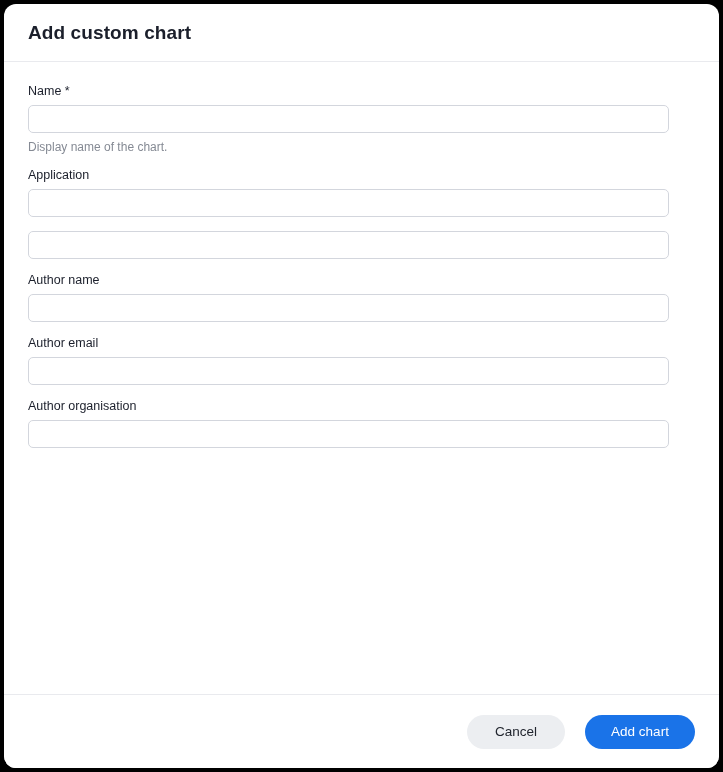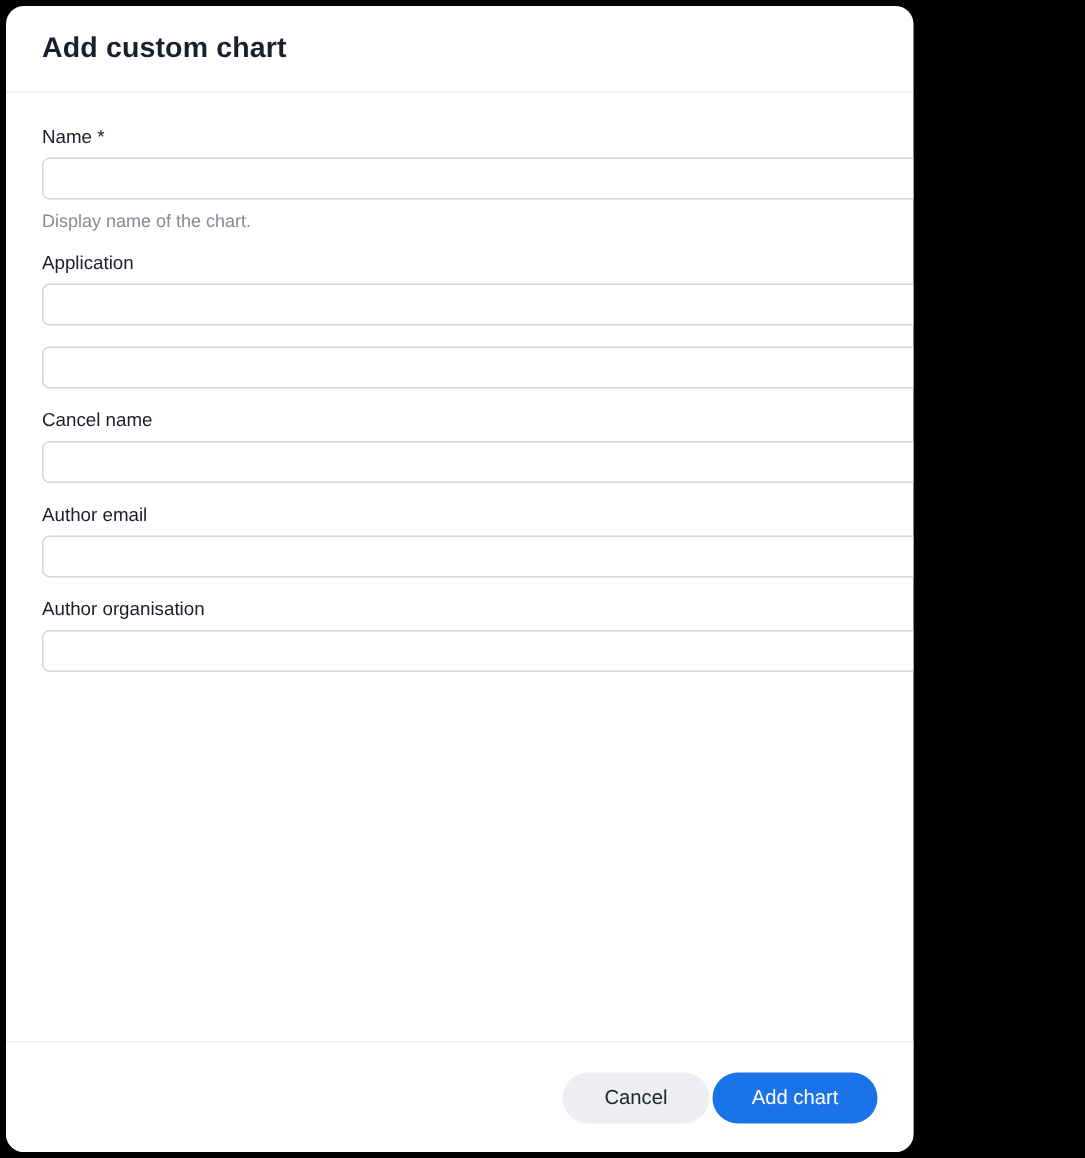--- a/index.html
+++ b/index.html
@@ -8,21 +8,21 @@
     padding: 0;
     width: 723px;
     height: 772px;
     background: #000000;
     font-family: "Liberation Sans", sans-serif;
   }
   .dialog {
     position: absolute;
     left: 4px;
     top: 4px;
-    width: 605px;
+    width: 715px;
     height: 764px;
     background: #ffffff;
     border-radius: 12px;
     overflow: hidden;
     display: flex;
     flex-direction: column;
   }
   .dialog-header {
     height: 58px;
     flex: 0 0 58px;
@@ -71,21 +71,21 @@
     font-size: 12px;
     color: #858a94;
     margin-top: 7px;
   }
   .dialog-footer {
     flex: 0 0 74px;
     border-top: 1px solid #e9eaee;
     display: flex;
     align-items: center;
     justify-content: flex-end;
-    gap: 2px;
+    gap: 20px;
     padding: 0 24px;
     background: #ffffff;
   }
   .btn {
     border: none;
     border-radius: 17px;
     height: 34px;
     font-size: 13.5px;
     font-family: "Liberation Sans", sans-serif;
     cursor: pointer;
@@ -124,21 +124,21 @@
       <label class="field-label">Application</label>
       <input class="field-input" type="text" placeholder="" style="">
     </div>
 
     <div class="field">
       <input class="field-input" type="text" placeholder="" style="">
     </div>
 
 
     <div class="field">
-      <label class="field-label">Cancel name</label>
+      <label class="field-label">Author name</label>
       <input class="field-input" type="text" placeholder="" style="">
     </div>
 
     <div class="field">
       <label class="field-label">Author email</label>
       <input class="field-input" type="text" placeholder="" style="">
     </div>
 
     <div class="field">
       <label class="field-label">Author organisation</label>

